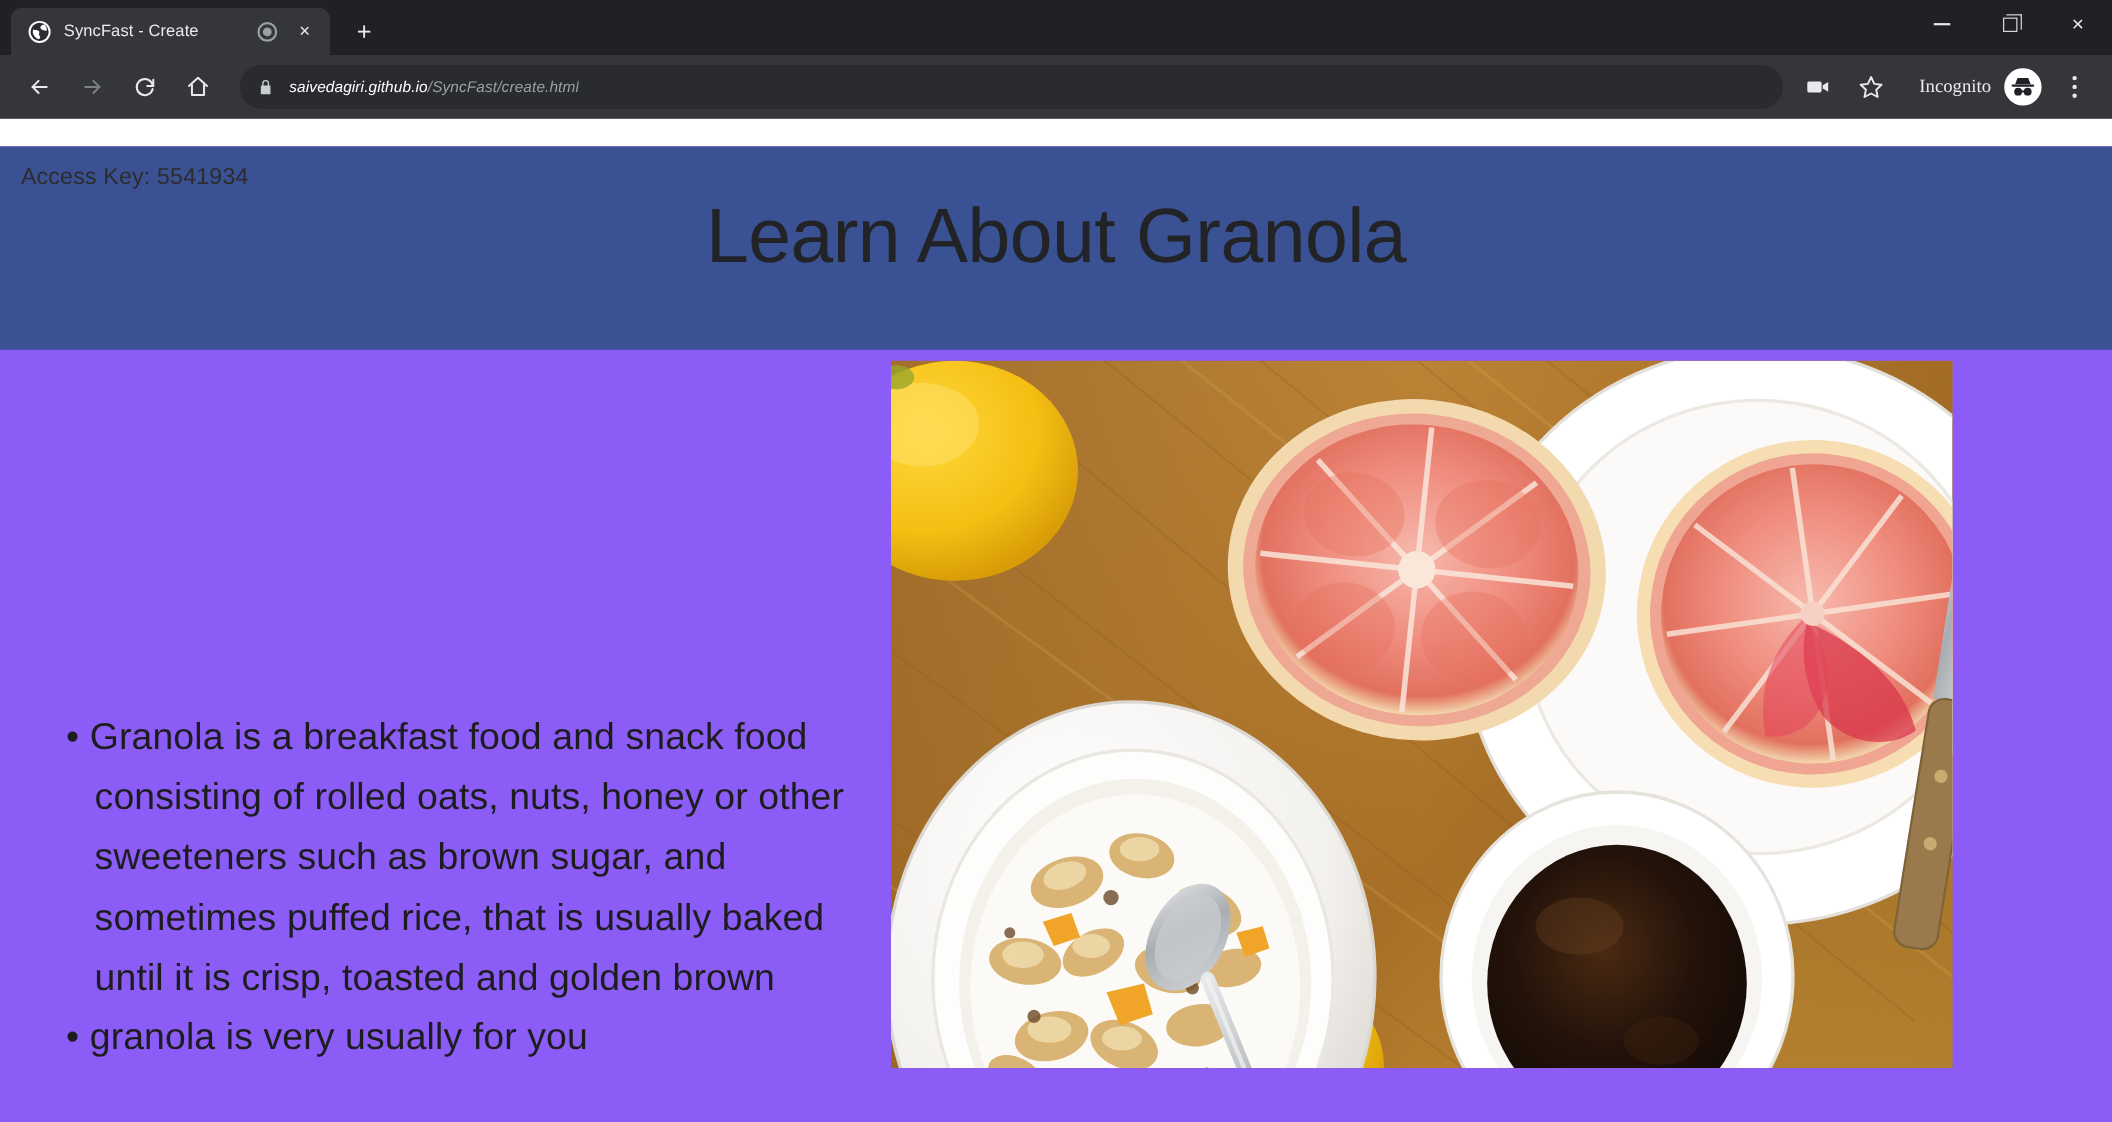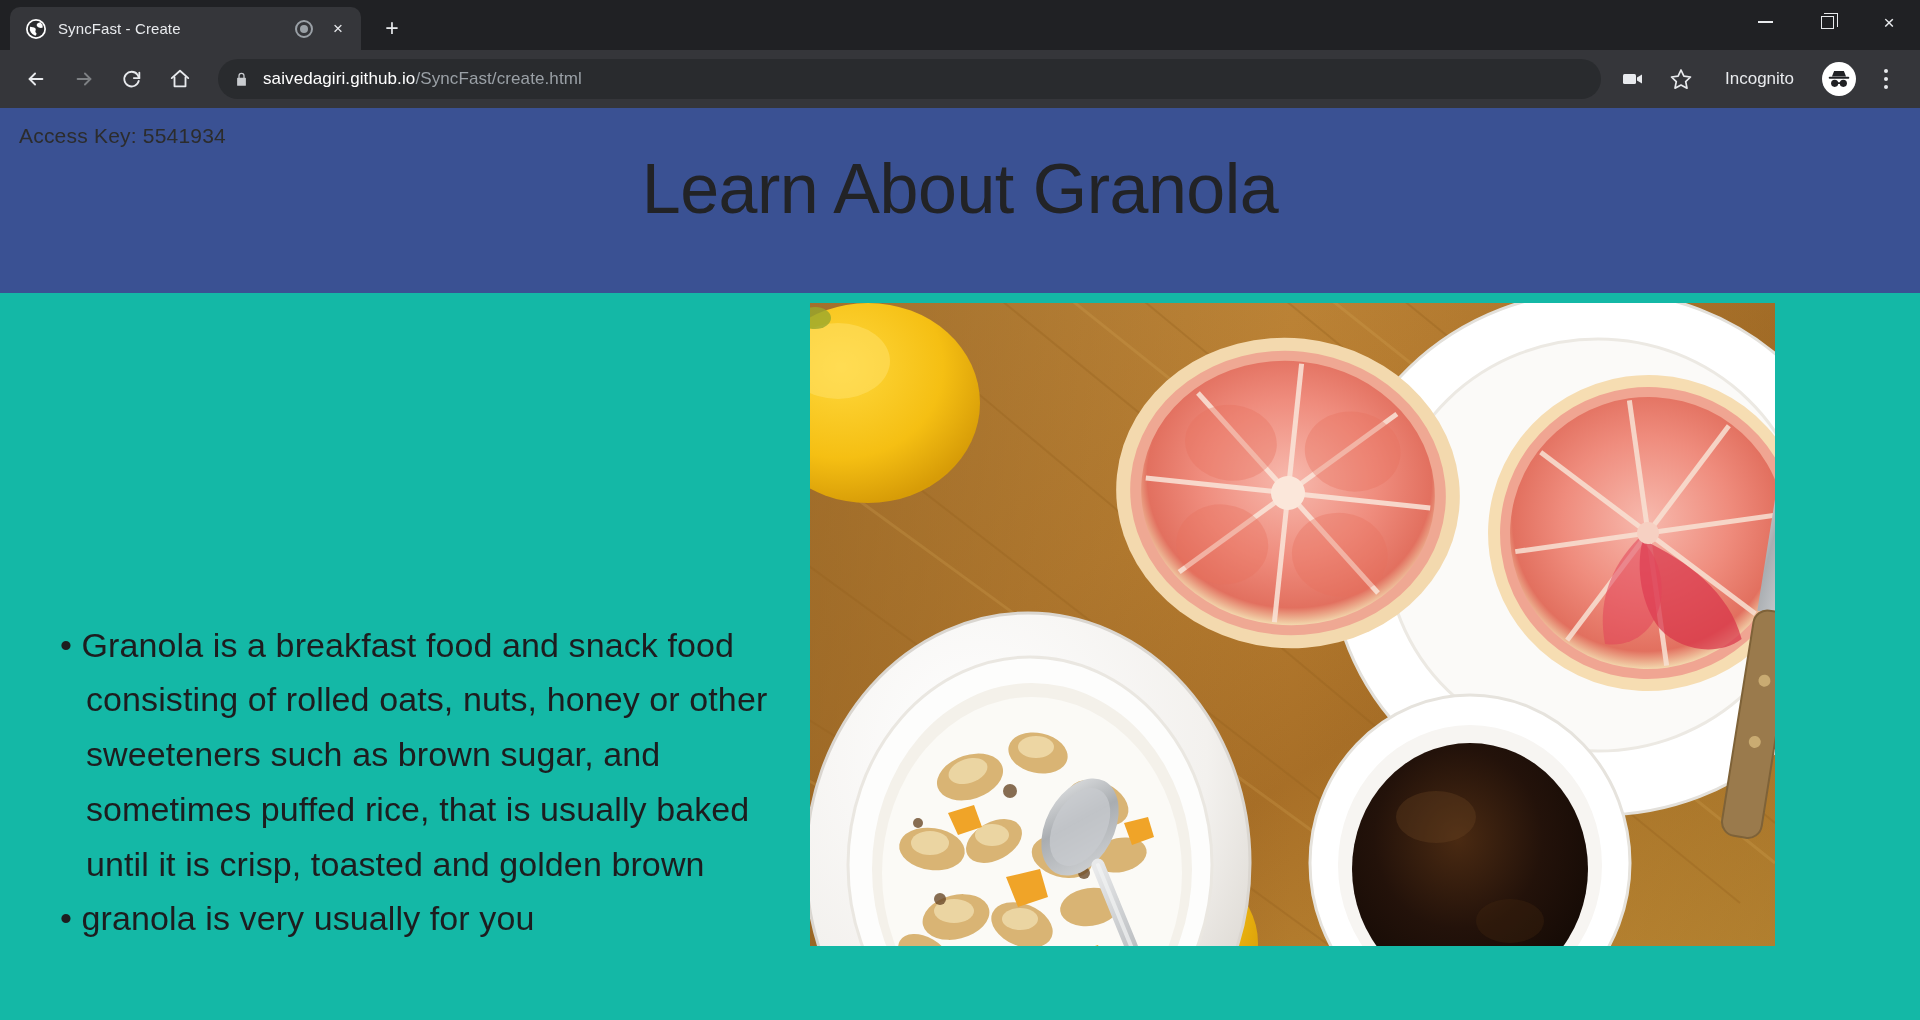--- a/index.html
+++ b/index.html
@@ -18,21 +18,21 @@
     height: 50px;
     background: #202124;
     display: flex;
     align-items: flex-end;
     position: relative;
     flex: 0 0 50px;
   }
   .tab {
     margin-left: 10px;
     height: 43px;
-    width: 351px;
+    width: 290px;
     background: #35363a;
     border-radius: 10px 10px 0 0;
     display: flex;
     align-items: center;
     padding: 0 10px 0 16px;
     gap: 12px;
     position: relative;
   }
   .tab-favicon {
     width: 20px; height: 20px; border-radius: 50%;
@@ -118,58 +118,61 @@
     display: flex;
     align-items: center;
     padding: 0 16px;
     margin-left: 12px;
     margin-right: 6px;
     gap: 14px;
     min-width: 0;
   }
   .lock { flex: 0 0 15px; display: flex; align-items: center; }
   .url {
-    font-size: 17px;
+    font-size: 14px;
     color: #9aa0a6;
     white-space: nowrap;
     overflow: hidden;
     text-overflow: ellipsis;
     letter-spacing: .1px;
+    font-style: italic;
   }
   .url .host { color: #ffffff; }
   .tb-icon {
     width: 44px; height: 44px;
     display: flex; align-items: center; justify-content: center;
     color: #e8eaed; flex: 0 0 44px;
   }
   .profile {
-    display: flex; align-items: center; gap: 28px;
+    display: flex; align-items: center; gap: 12px;
     padding: 0 6px 0 18px;
     height: 44px;
+    font-family: Liberation Serif, serif;
   }
   .profile-label { color: #e8eaed; font-size: 17px; white-space: nowrap; }
   .incognito-avatar {
     width: 34px; height: 34px; border-radius: 50%;
     background: #ffffff;
     display: flex; align-items: center; justify-content: center;
     flex: 0 0 34px;
   }
   .kebab {
     width: 40px; height: 44px;
     display: flex; flex-direction: column; align-items: center; justify-content: center;
     gap: 4px; flex: 0 0 40px;
   }
   .kebab span { width: 4px; height: 4px; border-radius: 50%; background: #e8eaed; display: block; }
 
   
   .viewport {
     flex: 1 1 auto;
-    background: #14b8a6;
+    background: #8b5cf6;
     overflow: hidden;
     position: relative;
+    margin-top: 25px;
   }
   .page-header {
     background: #3a5193;
     height: 185px;
     position: relative;
   }
   .access-key {
     position: absolute;
     left: 19px; top: 16px;
     font-size: 21px;

